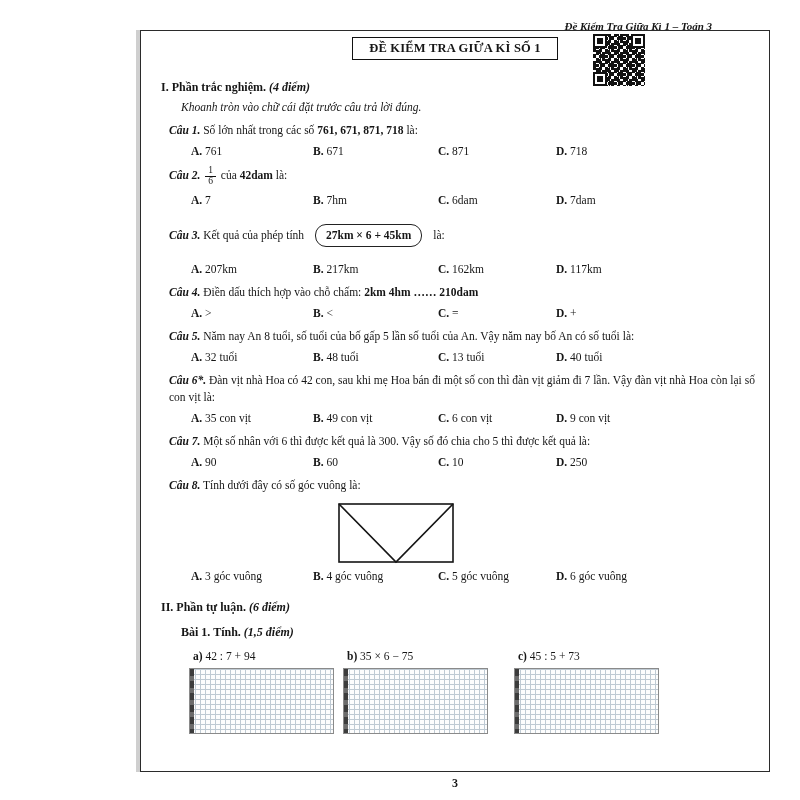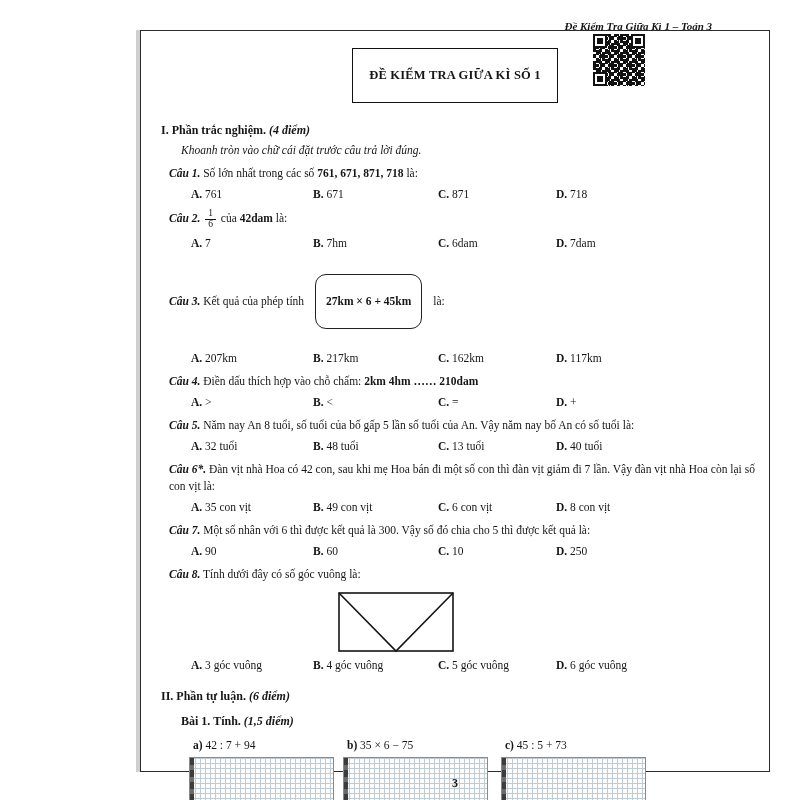--- a/index.html
+++ b/index.html
@@ -20,23 +20,23 @@
   .sheet {
     position: absolute; left: 140px; top: 30px;
     width: 630px; height: 742px;
     border: 1.5px solid #2b2b2b;
     background: #fff;
     box-shadow: -4px 0 0 #cfcfcf;
     padding: 4px 14px 0 14px;
   }
   .title-box {
     display: table;
-    margin: 13px auto 0 auto;
+    margin: 2px auto 0 auto;
     border: 1.3px solid #111;
-    padding: 19px 16px;
+    padding: 3px 16px;
     font-weight: bold; font-size: 12.5px;
     letter-spacing: 0.2px;
   }
   
   .qr {
     position: absolute; top: 3px; left: 452px;
     width: 52px; height: 52px;
     background:
       repeating-conic-gradient(#111 0% 25%, transparent 0% 50%) 0 0/6px 6px,
       repeating-conic-gradient(#111 0% 25%, transparent 0% 50%) 3px 2px/9px 9px,
@@ -67,34 +67,34 @@
   .frac {
     display: inline-flex; flex-direction: column;
     vertical-align: middle; text-align: center;
     font-size: 9.5px; line-height: 1.05; margin: 0 2px;
   }
   .frac .num { border-bottom: 1px solid #111; padding: 0 3px; }
 
   .boxed {
     display: inline-block;
     border: 1.2px solid #222; border-radius: 11px;
-    padding: 18px 10px; margin: 16px 8px;
+    padding: 2px 10px; margin: 9px 8px;
     font-weight: bold;
   }
 
   .figure-wrap { margin: 8px 0 0 182px; }
   .opts-figure { margin-top: 2px; }
 
   .bai-heading { margin: 10px 0 0 26px; font-weight: bold; font-size: 12px; }
   .bai-heading .pts { font-style: italic; }
 
   .exercises { display: flex; margin: 10px 0 0 34px; }
   .exercise { width: 146px; }
   .exercise.b { margin-left: 8px; }
-  .exercise.c { margin-left: 12px; }
+  .exercise.c { margin-left: 25px; }
   .ex-label { padding-left: 4px; }
   .ex-label b { font-weight: bold; }
   .grid-paper {
     margin-top: 6px;
     width: 145px; height: 66px;
     border: 1px solid #8a8a8a;
     position: relative;
     background:
       repeating-linear-gradient(to right, #bfcad3 0 1px, transparent 1px 5px),
       repeating-linear-gradient(to bottom, #bfcad3 0 1px, transparent 1px 5px),
@@ -202,21 +202,21 @@
   </div>
 
   <p class="question">
     <span class="qlabel">Câu 6*.</span>
     <span>Đàn vịt nhà Hoa có 42 con, sau khi mẹ Hoa bán đi một số con thì đàn vịt giảm đi 7 lần. Vậy đàn vịt nhà Hoa còn lại số con vịt là:</span>
   </p>
   <div class="options">
     <span class="opt"><b class="opt-letter">A.</b> <span>35 con vịt</span></span>
     <span class="opt"><b class="opt-letter">B.</b> <span>49 con vịt</span></span>
     <span class="opt"><b class="opt-letter">C.</b> <span>6 con vịt</span></span>
-    <span class="opt"><b class="opt-letter">D.</b> <span>8 con vịt</span></span>
+    <span class="opt"><b class="opt-letter">D.</b> <span>9 con vịt</span></span>
   </div>
 
   <p class="question">
     <span class="qlabel">Câu 7.</span>
     <span>Một số nhân với 6 thì được kết quả là 300. Vậy số đó chia cho 5 thì được kết quả là:</span>
   </p>
   <div class="options">
     <span class="opt"><b class="opt-letter">A.</b> <span>90</span></span>
     <span class="opt"><b class="opt-letter">B.</b> <span>60</span></span>
     <span class="opt"><b class="opt-letter">C.</b> <span>10</span></span>

